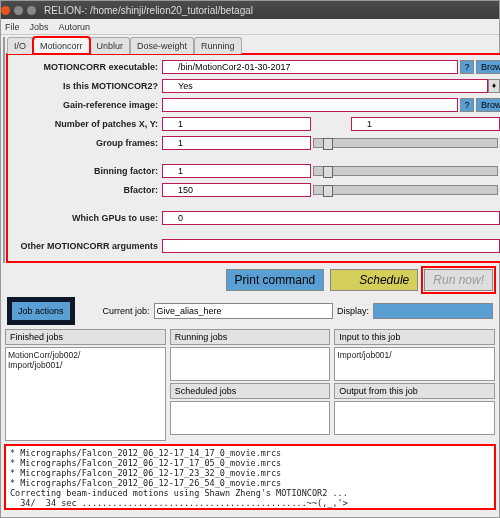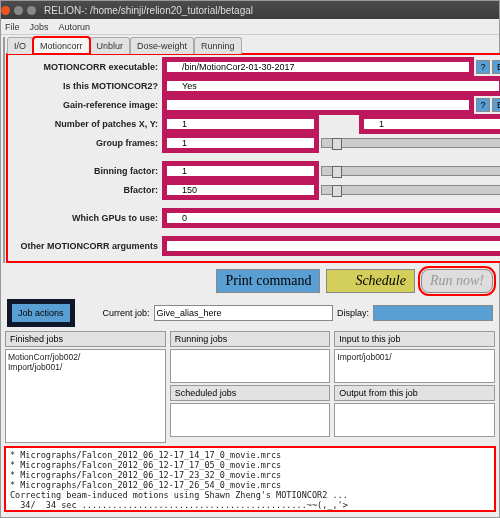--- a/index.html
+++ b/index.html
@@ -17,31 +17,31 @@
 .sidebar-item { padding: 1px 2px; color: #222; white-space: nowrap; font-size: 13px; }
 .sidebar-item.selected { background: #1a3d7a; color: #fff; }
 .main { flex: 1; display: flex; flex-direction: column; margin: 2px 2px 8px 0; }
 .tabs { display: flex; gap: 0; font-size: 9px; }
 .tab { padding: 3px 6px; background: #e2e2e2; border: 1px solid #aaa; border-bottom: none; border-radius: 3px 3px 0 0; color: #333; position: relative; }
 .tab.active { background: #f5f5f5; }
 .tab.hl { outline: 2px solid red; outline-offset: -1px; z-index: 2; }
 .form-area { background: #ededed; border: 1px solid #aaa; flex: 1; padding: 4px; outline: 2px solid red; outline-offset: -1px; }
 .form-row { display: flex; align-items: center; margin-bottom: 3px; height: 16px; }
 .form-label { width: 150px; text-align: right; padding-right: 4px; color: #222; font-size: 9px; font-weight: bold; }
-.form-input { flex: 1; border: 5px solid #be185d; background: #fff; height: 20px; padding: 0 15px; font-size: 9px; }
+.form-input { flex: 1; border: 1px solid #be185d; background: #fff; height: 14px; padding: 0 15px; font-size: 9px; }
 .form-input.small { flex: 0 0 50px; }
 .qbtn { width: 14px; height: 14px; background: #5a9fd4; color: #000; border: 1px solid #888; text-align: center; font-size: 9px; line-height: 12px; margin-left: 2px; }
 .browse { background: #5a9fd4; border: 1px solid #888; height: 14px; padding: 0 4px; font-size: 9px; margin-left: 2px; }
 .slider { flex: 1; height: 10px; background: linear-gradient(to right,#ccc,#ccc); border: 1px solid #888; margin: 0 2px; position: relative; }
 .slider::after { content:''; position:absolute; top:-1px; left:5%; width:8px; height:10px; background:#ddd; border:1px solid #666; }
 .action-row { display: flex; justify-content: flex-end; gap: 6px; padding: 4px 6px; align-items: center; }
-.action-btn { padding: 3px 8px; border: 1px solid #888; font-size: 14px; font-family: Liberation Serif, serif; }
+.action-btn { padding: 3px 8px; border: 1px solid #888; font-size: 12px; }
 .btn-print { background: #5a9fd4; }
 .btn-sched { background: #d4cf5a; font-style: italic; padding-left: 28px; }
-.btn-run { background: #ddd; color: #999; font-style: italic; outline: 2px solid red; outline-offset: 1px; border-radius: 8px; }
+.btn-run { background: #ddd; color: #999; font-style: italic; outline: 2px solid red; outline-offset: 1px; }
 .midrow { display: flex; align-items: center; padding: 2px 6px; gap: 4px; }
 .job-actions-btn { background: #5a9fd4; padding: 4px 6px; border: 5px solid #0f172a; font-size: 9px; }
 .alias-input { flex: 1; border: 1px solid #888; height: 16px; background: #fff; padding: 0 2px; font-size: 9px; }
 .display-sel { width: 120px; background: #5a9fd4; border: 1px solid #888; height: 16px; }
 .panels { display: flex; gap: 4px; padding: 2px 4px; }
 .panel-col { flex: 1; display: flex; flex-direction: column; gap: 2px; }
 .panel-label { background: #e2e2e2; border: 1px solid #999; padding: 2px 4px; font-size: 9px; }
 .panel-box { background: #fff; border: 1px solid #999; height: 54px; padding: 2px; font-size: 8.5px; color: #222; overflow: hidden; }
 .panel-box.short { height: 34px; }
 .log { background: #fff; border: 1px solid #999; margin: 2px 4px 4px; height: 64px; padding: 2px 4px; font-size: 8.5px; color: #222; outline: 2px solid red; outline-offset: -1px; white-space: pre; overflow: hidden; font-family: monospace; }

